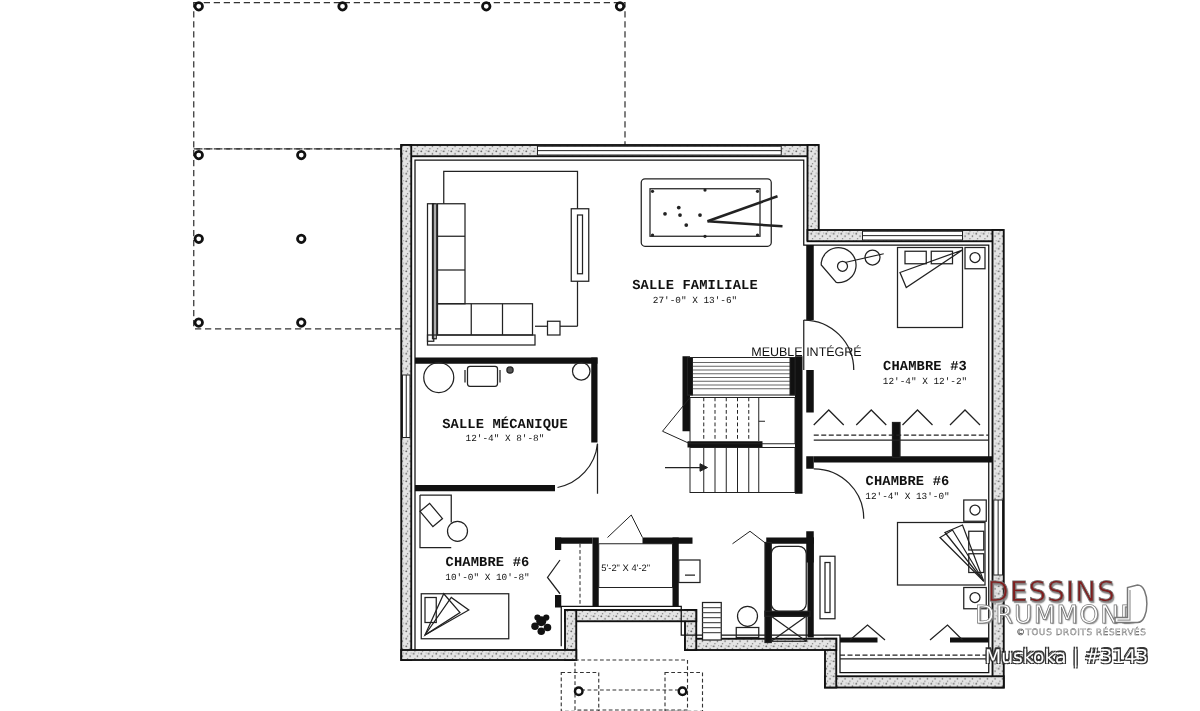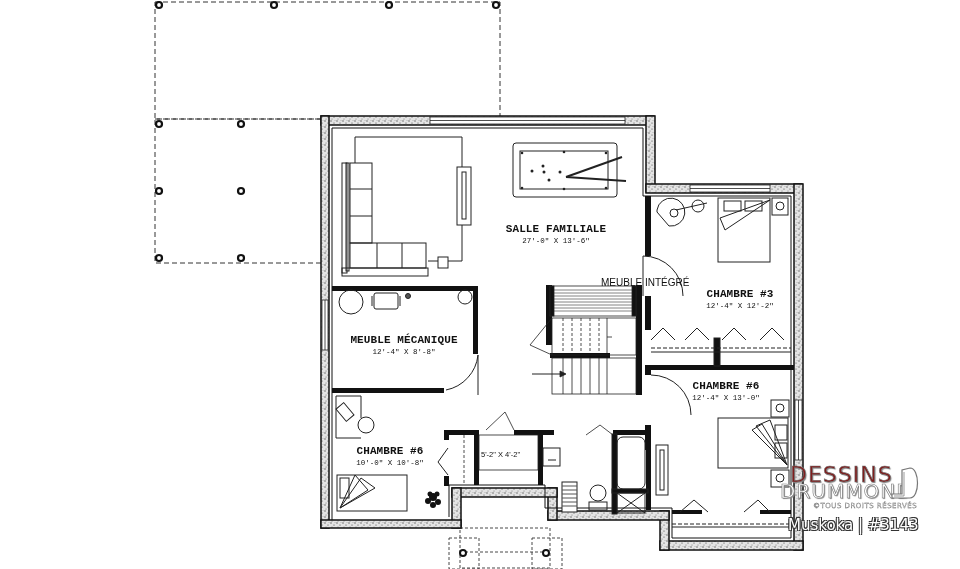--- a/index.html
+++ b/index.html
@@ -309,21 +309,21 @@
     <circle cx="463" cy="553" r="3"></circle>
       <circle cx="546" cy="553" r="3"></circle>
   </g>
 </svg>
 
 <div class="lbl" style="left:556px; top:223px;">
   <span class="name">SALLE FAMILIALE</span>
   <span class="dim">27'-0" X 13'-6"</span>
 </div>
 <div class="lbl" style="left:404px; top:334px;">
-  <span class="name">MEUBLE MÉCANIQUE</span>
+  <span class="name">SALLE MÉCANIQUE</span>
   <span class="dim">12'-4" X 8'-8"</span>
 </div>
 <div class="lbl" style="left:740px; top:288px;">
   <span class="name">CHAMBRE #3</span>
   <span class="dim">12'-4" X 12'-2"</span>
 </div>
 <div class="lbl" style="left:726px; top:380px;">
   <span class="name">CHAMBRE #6</span>
   <span class="dim">12'-4" X 13'-0"</span>
 </div>

